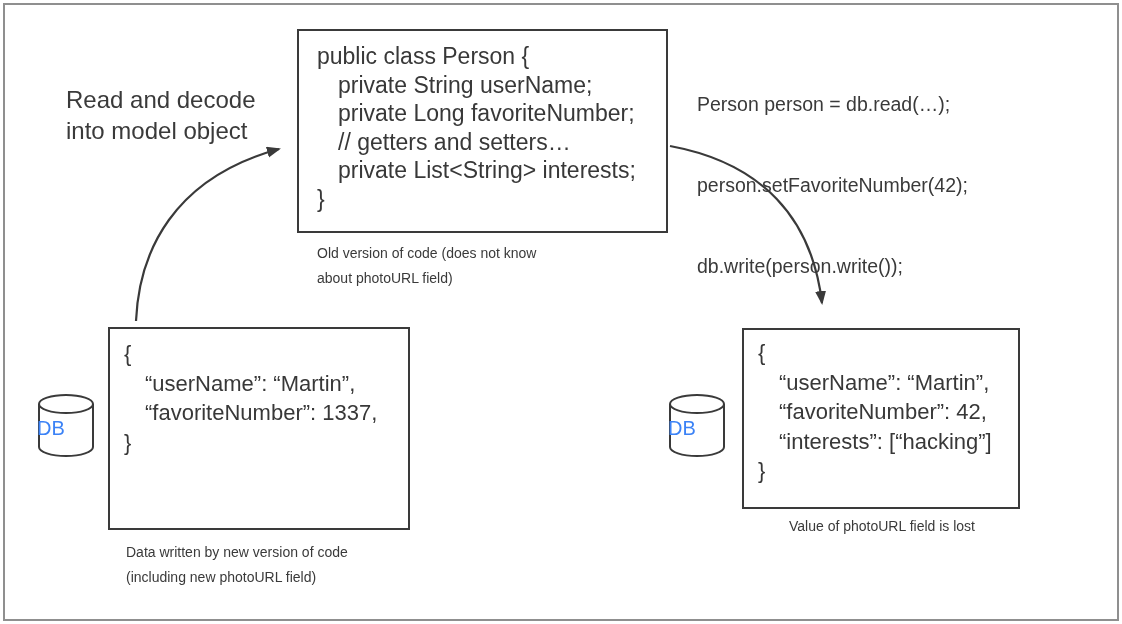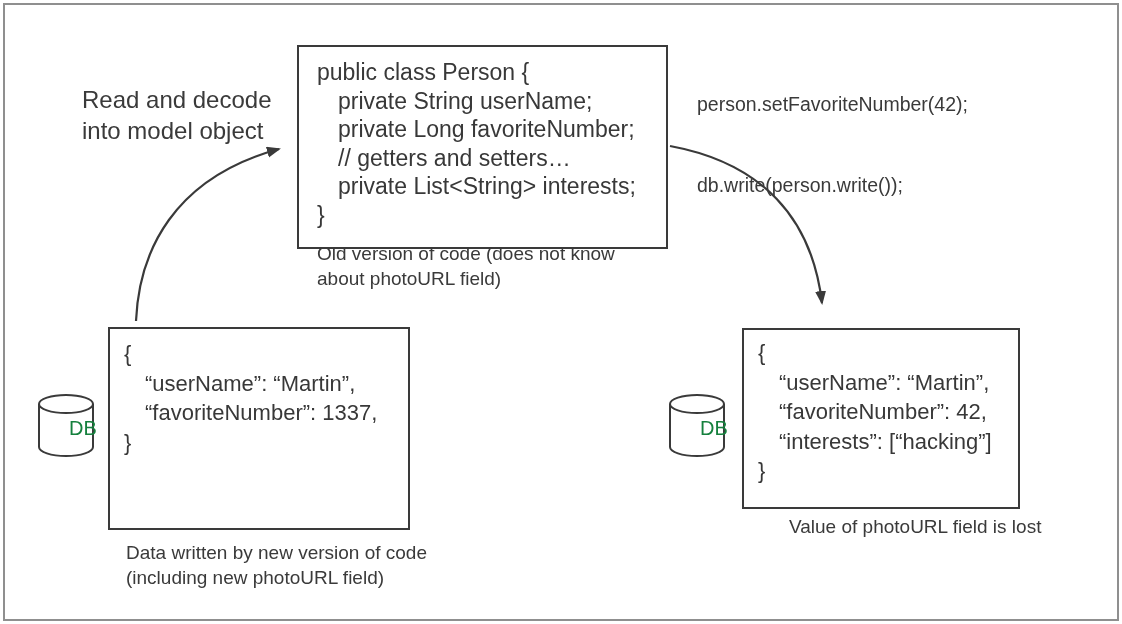--- a/index.html
+++ b/index.html
@@ -22,52 +22,50 @@
   .arrow-layer {
     position: absolute; left: 0; top: 0;
     width: 1122px; height: 624px;
     pointer-events: none;
   }
   .abs { position: absolute; }
   .big-label {
     font-size: 24px; line-height: 31px;
     white-space: pre-line;
     color: #3a3a3a;
-    margin-left: 16px;
   }
   .caption {
-    font-size: 19px; line-height: 25px;
+    font-size: 14px; line-height: 25px;
     white-space: pre-line;
     color: #3a3a3a;
   }
   .box {
     position: absolute;
     background: #ffffff;
     border: 2px solid #3a3a3a;
     box-sizing: border-box;
   }
-  .class-box { left: 297px; top: 29px; width: 371px; height: 204px; padding: 11px 0 0 18px; margin-top: 16px; }
+  .class-box { left: 297px; top: 29px; width: 371px; height: 204px; padding: 11px 0 0 18px; }
   .class-box .line { font-size: 23px; line-height: 28.5px; white-space: pre; }
   .json-box .line { font-size: 22px; line-height: 29.5px; white-space: pre; }
   .json-left  { left: 108px; top: 327px; width: 302px; height: 203px; padding: 10px 0 0 14px; }
   .json-right { left: 742px; top: 328px; width: 278px; height: 181px; padding: 8px 0 0 14px; }
   .ind { padding-left: 21px; }
   .code-snippet {
     position: absolute; left: 697px; top: 37px;
     font-size: 19.5px; line-height: 27px;
     color: #3a3a3a; white-space: pre;
   }
   .db {
     position: absolute; width: 58px; height: 66px;
   }
   .db svg { position: absolute; left: 0; top: 0; }
   .db .db-label {
-    position: absolute; left: 17px; top: 24px; width: 100%;
-    text-align: center;
-    font-size: 20px; color: #15803d;
+    position: absolute; left: 0; top: 24px; width: 100%;
+    font-size: 20px; color: #3b82f6;
   }
 </style>
 </head>
 <body>
 
 <div class="canvas">
 
   <div class="frame"></div>
 
   <svg class="arrow-layer" viewBox="0 0 1122 624">
@@ -88,20 +86,21 @@
     <div class="line ind">private String userName;</div>
     <div class="line ind">private Long favoriteNumber;</div>
     <div class="line ind">// getters and setters…</div>
     <div class="line ind">private List&lt;String&gt; interests;</div>
     <div class="line">}</div>
   </div>
   <div class="abs caption" style="left:317px; top:241px;">Old version of code (does not know
 about photoURL field)</div>
 
   <div class="code-snippet">
+    <div>Person person = db.read(…);</div>
     <div>person.setFavoriteNumber(42);</div>
     <div>db.write(person.write());</div>
   </div>
 
 
   <div class="db" style="left:37px; top:393px;">
     <svg width="58" height="66" viewBox="0 0 58 66">
       <path d="M2,11 L2,54 A27,9 0 0 0 56,54 L56,11" fill="#ffffff" stroke="#3a3a3a" stroke-width="2"></path>
       <ellipse cx="29" cy="11" rx="27" ry="9" fill="#ffffff" stroke="#3a3a3a" stroke-width="2"></ellipse>
     </svg>

